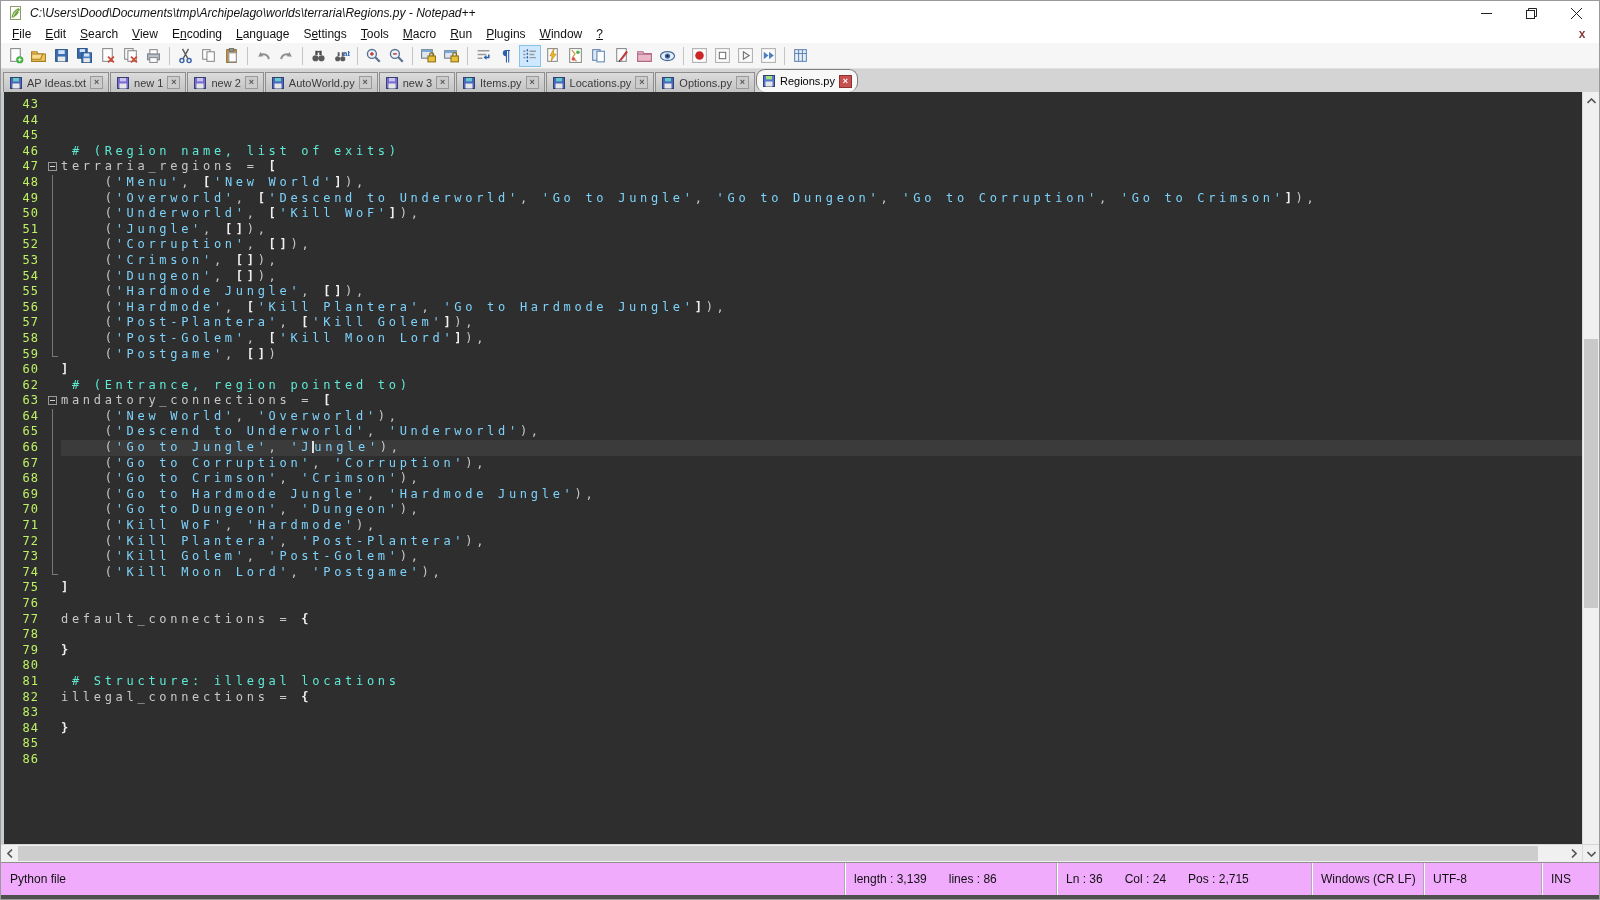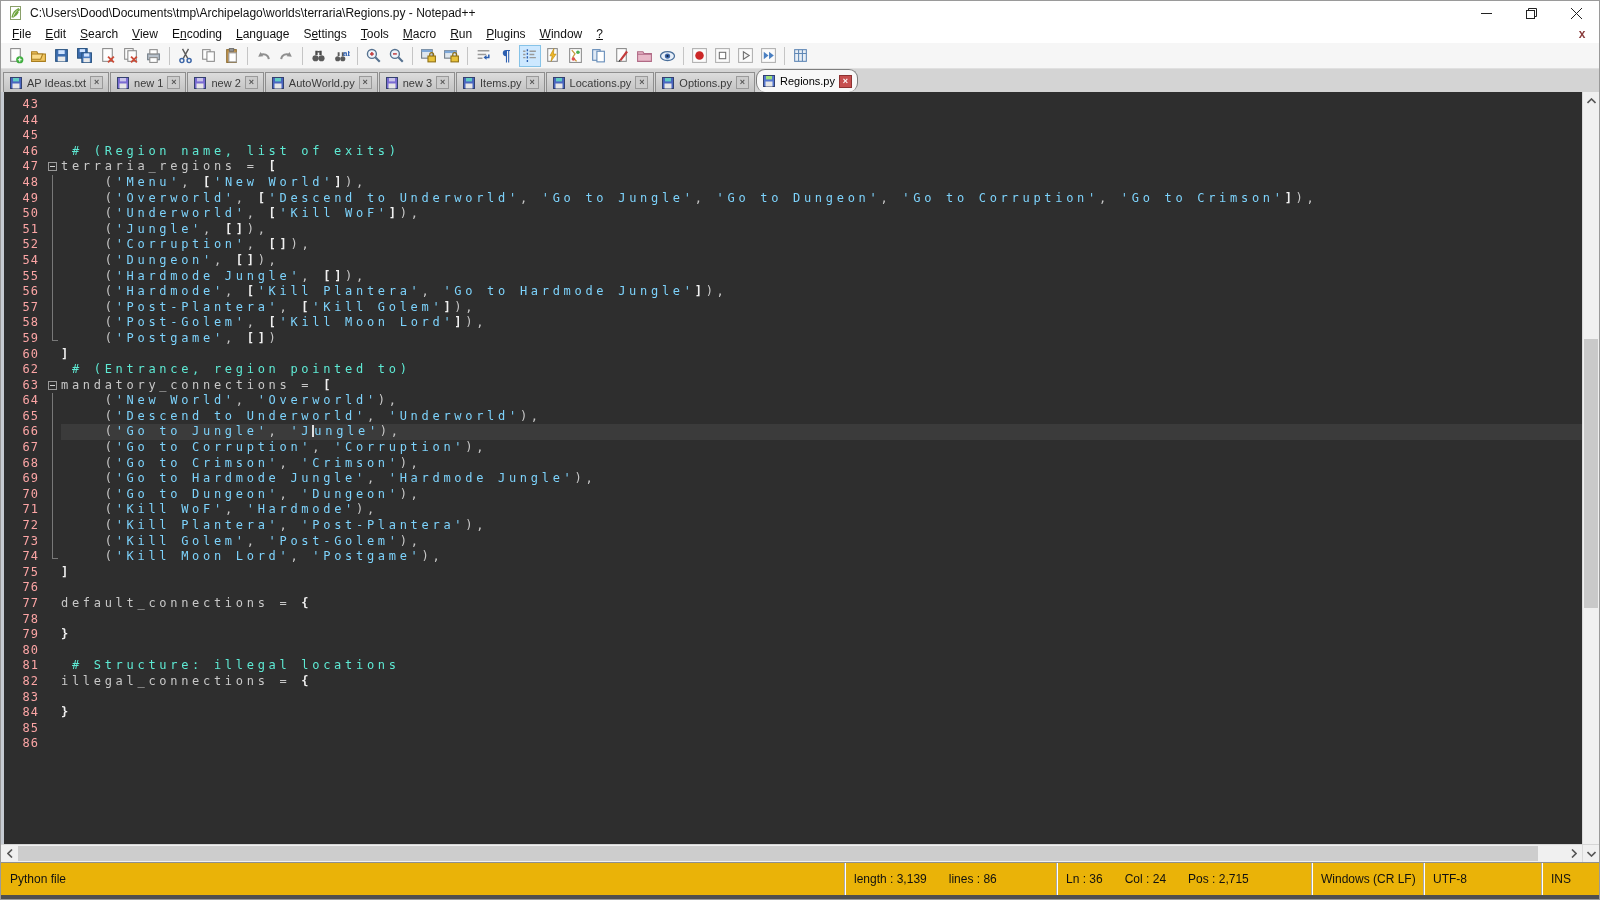--- a/index.html
+++ b/index.html
@@ -3,21 +3,21 @@
 <meta charset="utf-8">
 <style>
   * { margin:0; padding:0; box-sizing:border-box; }
   html,body { width:1600px; height:900px; overflow:hidden; background:#e8e8e8;
               font-family:"Liberation Sans", sans-serif; }
   .window { width:1600px; height:900px; display:flex; flex-direction:column;
             background:#ffffff; border:1px solid #9a9a9a; }
 
   
   .titlebar { height:24px; display:flex; align-items:center; background:#ffffff;
-              font-size:12px; color:#111; flex-shrink:0; }
+              font-size:12px; color:#111; flex-shrink:0;font-style:italic; }
   .titlebar .app-icon { width:16px; height:16px; margin:0 6px 0 7px; flex-shrink:0; }
   .title-text { flex:1; white-space:nowrap; overflow:hidden; }
   .winbtn { width:45px; height:24px; display:flex; align-items:center; justify-content:center; }
   .winbtn svg { display:block; }
 
   
   .menubar { height:18px; display:flex; align-items:center; background:#ffffff;
              font-size:12px; color:#111; flex-shrink:0; padding-left:4px; }
   .menu-item { padding:0 7px; height:18px; line-height:18px; white-space:pre; }
   .menu-item u { text-decoration:underline; }
@@ -46,21 +46,21 @@
                background:#cccccc; border:1px solid #9a9a9a; font-size:9px; line-height:1;
                color:#555; font-weight:bold; }
   .tab.active .tab-close { background:#c75050; border-color:#8e3333; color:#fff; }
 
   
   .editor { flex:1; display:flex; background:#2e2e2e; border-left:3px solid #c6cbd2;
             overflow:hidden; position:relative; }
   .code-pane { flex:1; padding-top:5px; font-family:"DejaVu Sans Mono", monospace;
                font-size:12px; letter-spacing:3.7px; overflow:hidden; }
   .row { display:flex; height:15.6px; line-height:15.6px; }
-  .ln { width:42px; flex-shrink:0; text-align:right; padding-right:7px; color:#fca5a5;
+  .ln { width:42px; flex-shrink:0; text-align:right; padding-right:7px; color:#bef264;
         letter-spacing:1px; }
   .fold { width:15px; flex-shrink:0; position:relative; }
   .fold.open .fbox { position:absolute; left:2px; top:3px; width:9px; height:9px;
                      border:1px solid #9a9a9a; }
   .fold.open .fbox:after { content:""; position:absolute; left:1px; right:1px; top:3px;
                            height:1px; background:#d2d2d2; }
   .fold.line:before { content:""; position:absolute; left:6px; top:0; bottom:0; width:1px;
                       background:#787878; }
   .fold.end:before { content:""; position:absolute; left:6px; top:0; height:9px; width:1px;
                      background:#787878; }
@@ -83,21 +83,21 @@
   .vthumb { position:absolute; left:1px; right:1px; top:230px; height:269px; background:#c9c9c9; }
   .hscroll { height:18px; flex-shrink:0; background:#f0f0f0; display:flex;
              border-top:1px solid #d5d5d5; }
   .hscroll .arrow { width:17px; height:100%; display:flex; align-items:center; justify-content:center; }
   .htrack { flex:1; position:relative; }
   .hthumb { position:absolute; top:1px; bottom:1px; left:0; width:1520px; background:#cdcdcd; }
   .corner { width:17px; display:flex; align-items:center; justify-content:center;
             border-left:1px solid #dadada; }
 
   
-  .statusbar { height:33px; flex-shrink:0; background:#eab308; border-top:1px solid #8f8f8f;
+  .statusbar { height:33px; flex-shrink:0; background:#f0abfc; border-top:1px solid #8f8f8f;
                display:flex; align-items:stretch; font-size:12px; color:#111; }
   .sb-sec { display:flex; align-items:center; padding-left:9px; border-left:1px solid #ababab;
             box-shadow:inset 1px 0 0 #ffffff; white-space:nowrap; }
   .sb-first { border-left:none; box-shadow:none; flex:1; }
   .sb-gap { display:inline-block; width:22px; }
   .bottomstrip { height:4px; background:#4f4f4f; flex-shrink:0; }
 </style>
 </head>
 <body>
 
@@ -513,20 +513,25 @@
           <span class="ln">51</span>
           <span class="fold line"></span>
           <span class="code"><span class="tk-d">    (</span><span class="tk-s">'Jungle'</span><span class="tk-d">, </span><span class="tk-o">[]</span><span class="tk-d">),</span></span>
         </div>
         <div class="row">
           <span class="ln">52</span>
           <span class="fold line"></span>
           <span class="code"><span class="tk-d">    (</span><span class="tk-s">'Corruption'</span><span class="tk-d">, </span><span class="tk-o">[]</span><span class="tk-d">),</span></span>
         </div>
         <div class="row">
+          <span class="ln">53</span>
+          <span class="fold line"></span>
+          <span class="code"><span class="tk-d">    (</span><span class="tk-s">'Crimson'</span><span class="tk-d">, </span><span class="tk-o">[]</span><span class="tk-d">),</span></span>
+        </div>
+        <div class="row">
           <span class="ln">54</span>
           <span class="fold line"></span>
           <span class="code"><span class="tk-d">    (</span><span class="tk-s">'Dungeon'</span><span class="tk-d">, </span><span class="tk-o">[]</span><span class="tk-d">),</span></span>
         </div>
         <div class="row">
           <span class="ln">55</span>
           <span class="fold line"></span>
           <span class="code"><span class="tk-d">    (</span><span class="tk-s">'Hardmode Jungle'</span><span class="tk-d">, </span><span class="tk-o">[]</span><span class="tk-d">),</span></span>
         </div>
         <div class="row">

